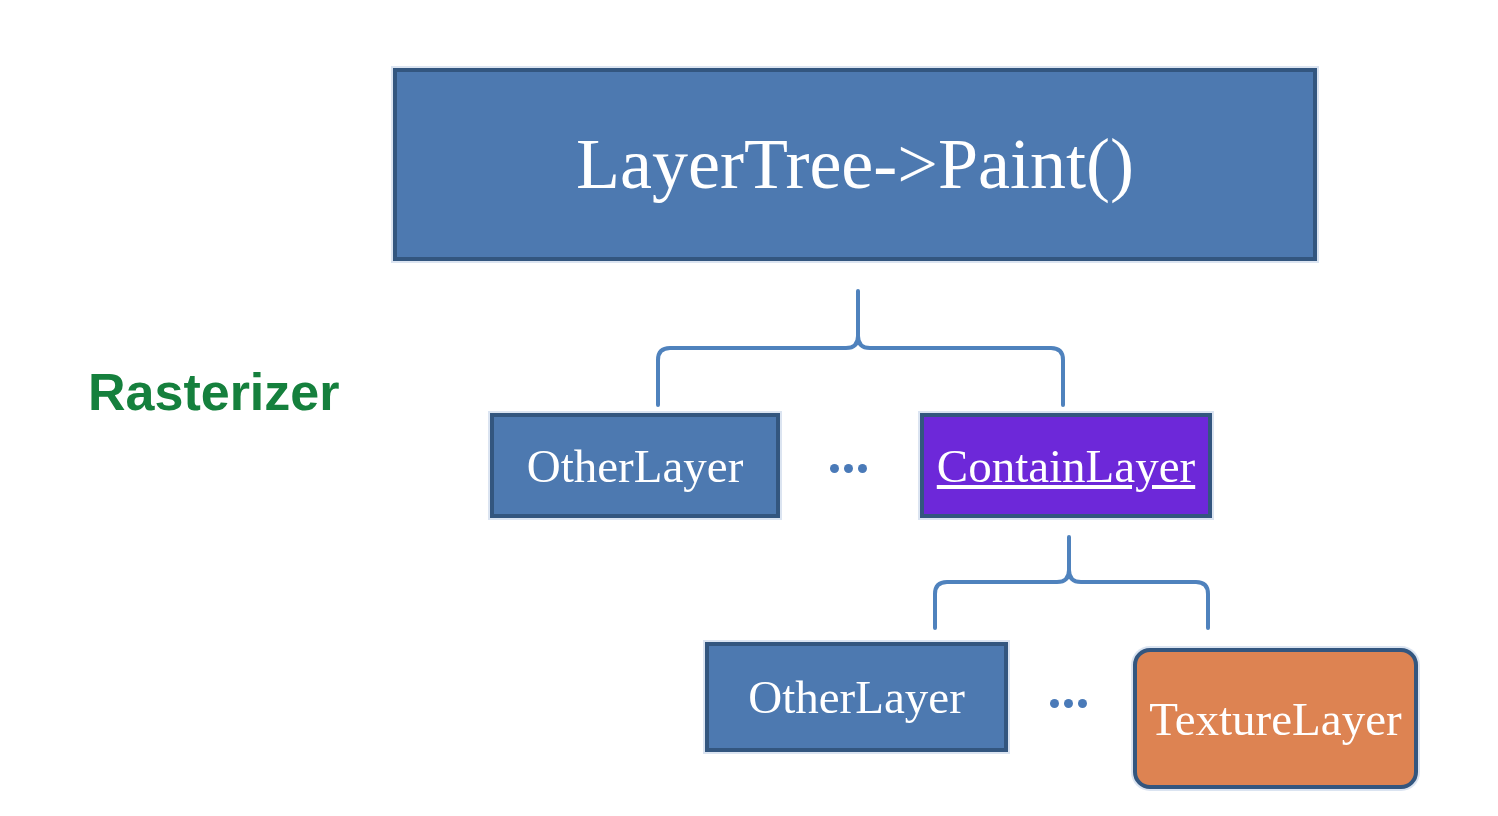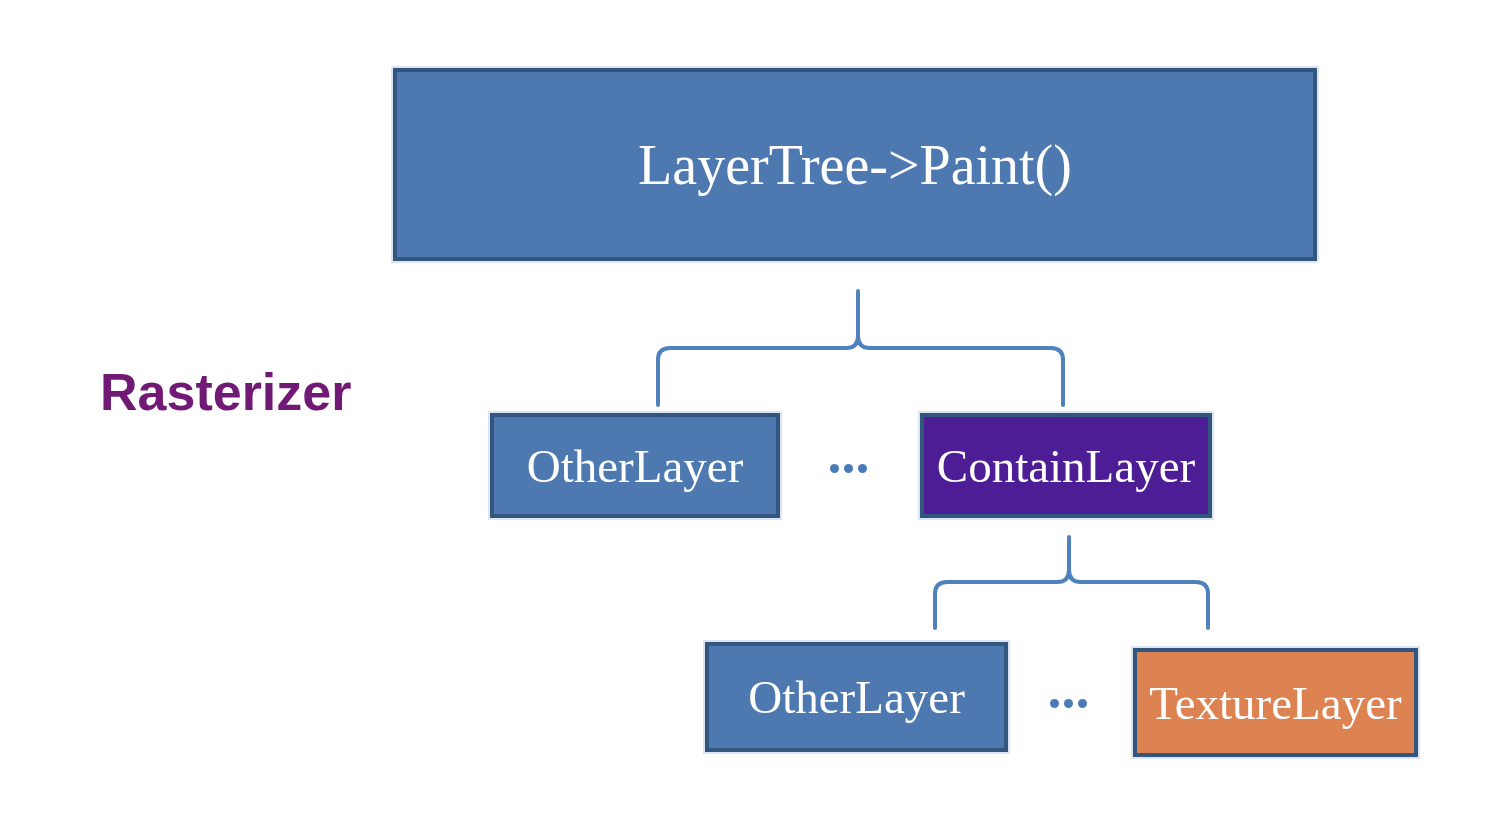--- a/index.html
+++ b/index.html
@@ -19,34 +19,34 @@
     box-sizing: border-box;
     border: 4px solid #33567f;
     color: #ffffff;
     text-align: center;
     box-shadow: 0 0 0 2px rgba(190, 205, 230, 0.55);
   }
   .node.blue { background: #4d79b0; }
   .node.orange { background: #dd8352; }
   .node-root {
     left: 393px; top: 68px; width: 924px; height: 193px;
-    font-size: 56px;
+    font-size: 72px;
   }
   .node-child { font-size: 47px; }
   .node-l1-left  { left: 490px;  top: 413px; width: 290px; height: 105px; }
   .node-l1-right { left: 920px;  top: 413px; width: 292px; height: 105px; }
   .node-l2-left  { left: 705px;  top: 642px; width: 303px; height: 110px; }
-  .node-l2-right { left: 1133px; top: 648px; width: 285px; height: 109px; }
+  .node-l2-right { left: 1133px; top: 648px; width: 285px; height: 141px; border-radius: 17px; }
   .side-label {
     position: absolute;
-    left: 100px; top: 362px;
+    left: 88px; top: 362px;
     font-family: "Liberation Sans", sans-serif;
     font-weight: 700;
     font-size: 52px;
-    color: #701a75;
+    color: #15803d;
     white-space: nowrap;
   }
   .brace { position: absolute; }
   .brace-1 { left: 640px; top: 283px; }
   .brace-2 { left: 915px; top: 530px; }
   .dots {
     position: absolute;
     display: flex;
     align-items: center;
     justify-content: center;
@@ -80,21 +80,21 @@
   <div class="node blue node-child node-l1-left" style="background: rgb(77, 121, 176);">
     <span>OtherLayer</span>
   </div>
 
   <div class="dots dots-1" aria-label="...">
     <i class="dot"></i>
     <i class="dot"></i>
     <i class="dot"></i>
   </div>
 
-  <div class="node blue node-child node-l1-right" style="background: #4c1d95;">
+  <div class="node blue node-child node-l1-right" style="background: #6d28d9; text-decoration: underline;">
     <span>ContainLayer</span>
   </div>
 
   <svg class="brace brace-2" width="310" height="102" viewBox="0 0 310 102">
     <path d="M154 7 L154 40 Q154 52 142 52 L32 52 Q20 52 20 64 L20 98
              M154 7 L154 40 Q154 52 166 52 L281 52 Q293 52 293 64 L293 98" fill="none" stroke="#4f82bd" stroke-width="4" stroke-linecap="round"></path>
   </svg>
 
   <div class="node blue node-child node-l2-left" style="background: rgb(77, 121, 176);">
     <span>OtherLayer</span>

